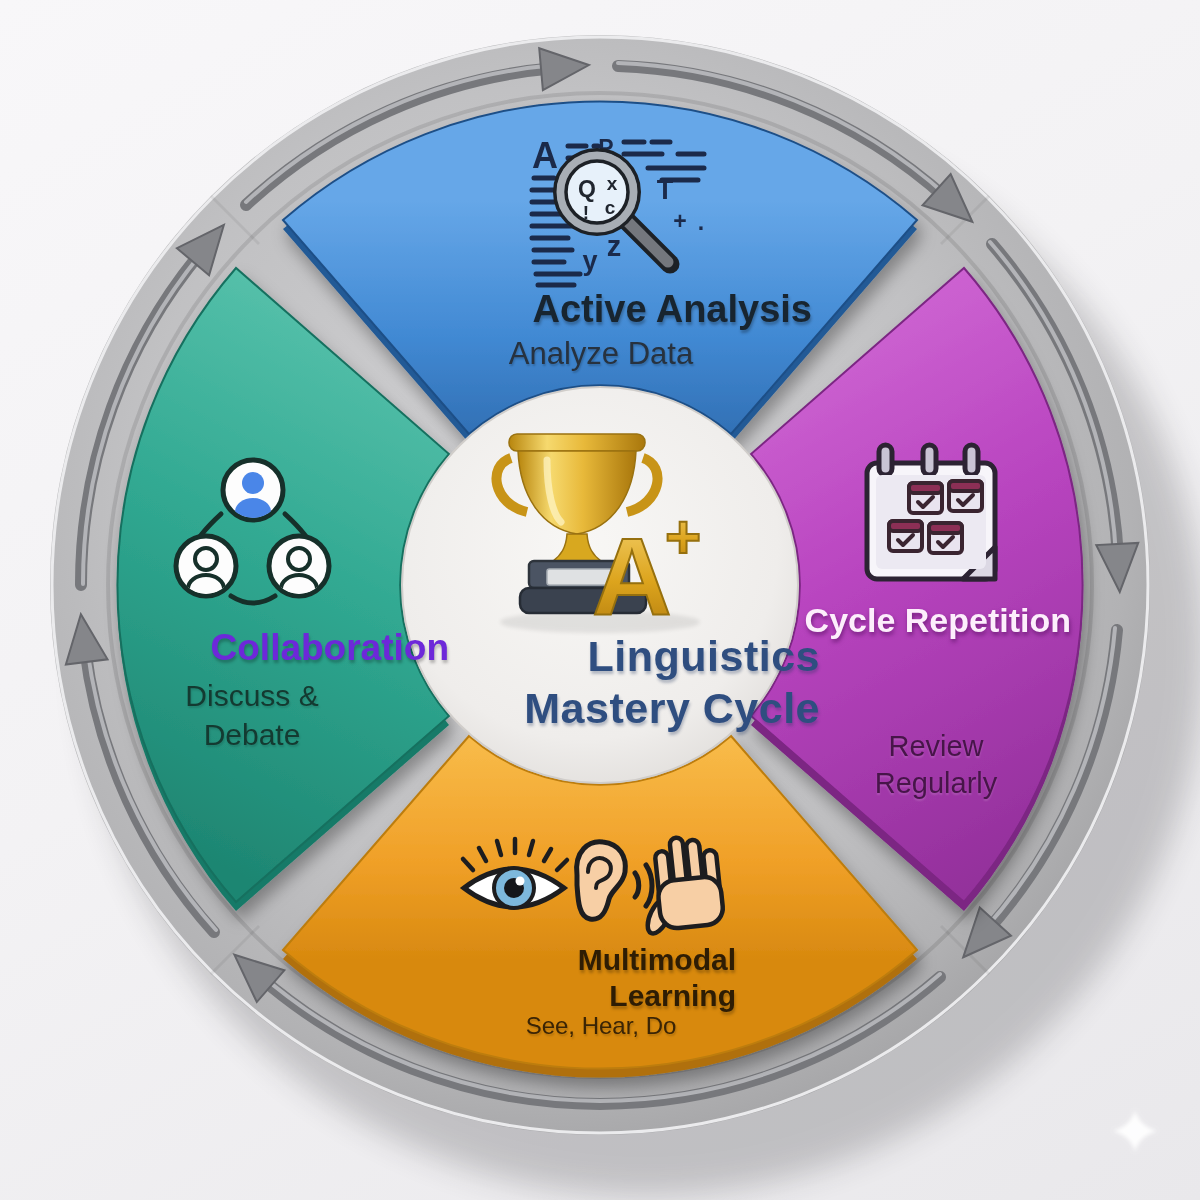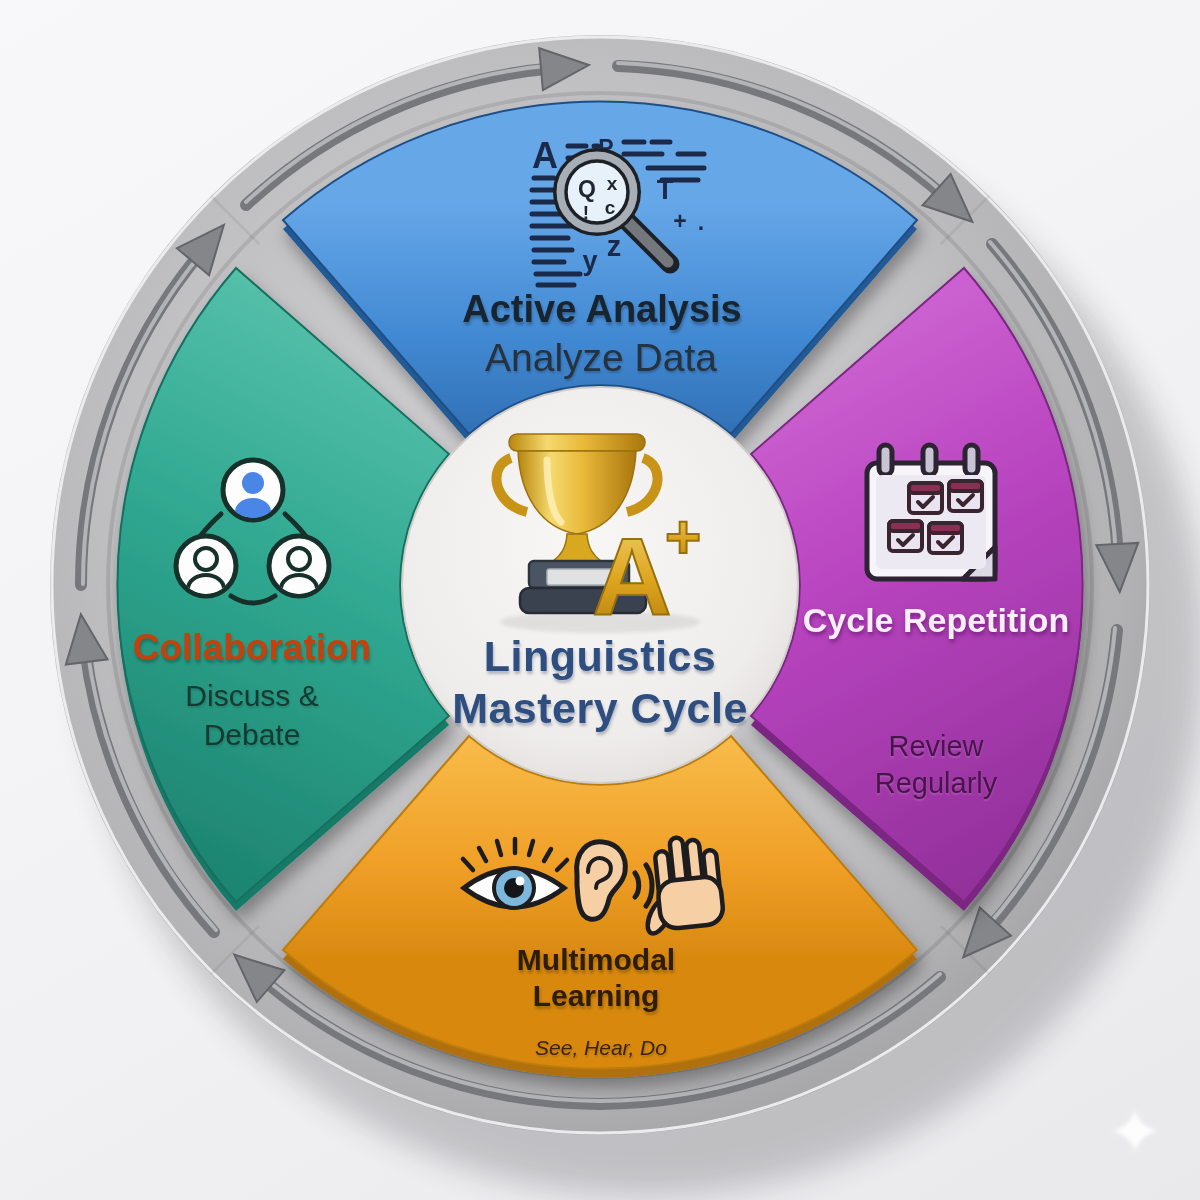--- a/index.html
+++ b/index.html
@@ -7,28 +7,28 @@
     width:1200px;height:1200px;overflow:hidden;
     font-family:"Liberation Sans", sans-serif;
     background:linear-gradient(150deg,#f8f7f9 0%,#f3f2f4 45%,#e9e8eb 100%);
   }
   .stage{position:relative;width:1200px;height:1200px;}
   svg{position:absolute;left:0;top:0;font-family:"Liberation Sans",sans-serif;}
   .label{
     position:absolute;text-align:center;transform:translateX(-50%);
     white-space:normal;line-height:1.2;
   }
-  .ttl{font-weight:bold;}
+  .ttl{font-weight:bold;text-align:right;}
   .t-active {left:602px;top:287px;width:420px;font-size:38px;color:#182530;text-shadow:1px 3px 3px rgba(0,0,0,.28);}
-  .s-active {left:601px;top:335px;width:320px;font-size:39px;color:#27323f;text-shadow:1px 2px 2px rgba(0,0,0,.2);}
+  .s-active {left:601px;top:335px;width:320px;font-size:31px;color:#27323f;text-shadow:1px 2px 2px rgba(0,0,0,.2);}
   .t-spaced {left:936px;top:599px;width:270px;font-size:34px;color:#fdeefc;line-height:1.26;text-shadow:1px 3px 4px rgba(80,10,90,.6);}
   .s-spaced {left:936px;top:699px;width:190px;font-size:29px;color:#471549;line-height:1.28;text-shadow:0 2px 2px rgba(255,255,255,.15);margin-top:29px;}
   .t-multi  {left:596px;top:942px;width:280px;font-size:30px;color:#2e1d04;line-height:1.2;text-shadow:1px 3px 3px rgba(0,0,0,.25);}
-  .s-multi  {left:601px;top:1035px;width:340px;font-size:21px;color:#3a2405;text-shadow:1px 2px 2px rgba(0,0,0,.18);font-style:italic;}
-  .t-collab {left:252px;top:626px;width:370px;font-size:37px;color:#c2410c;text-shadow:1px 3px 3px rgba(0,0,0,.25);}
+  .s-multi  {left:601px;top:1012px;width:340px;font-size:24px;color:#3a2405;text-shadow:1px 2px 2px rgba(0,0,0,.18);}
+  .t-collab {left:264px;top:626px;width:370px;font-size:37px;color:#6d28d9;text-shadow:1px 3px 3px rgba(0,0,0,.25);}
   .s-collab {left:252px;top:676px;width:190px;font-size:30px;color:#143a31;line-height:1.3;text-shadow:1px 2px 2px rgba(0,0,0,.15);}
   .t-center {left:600px;top:631px;width:440px;font-size:43px;color:#2f4e80;line-height:1.2;letter-spacing:.5px;text-shadow:1px 3px 3px rgba(30,50,90,.3);}
 </style>
 </head>
 <body>
 
 <div class="stage">
 
 <svg width="1200" height="1200" viewBox="0 0 1200 1200">
   <defs>

